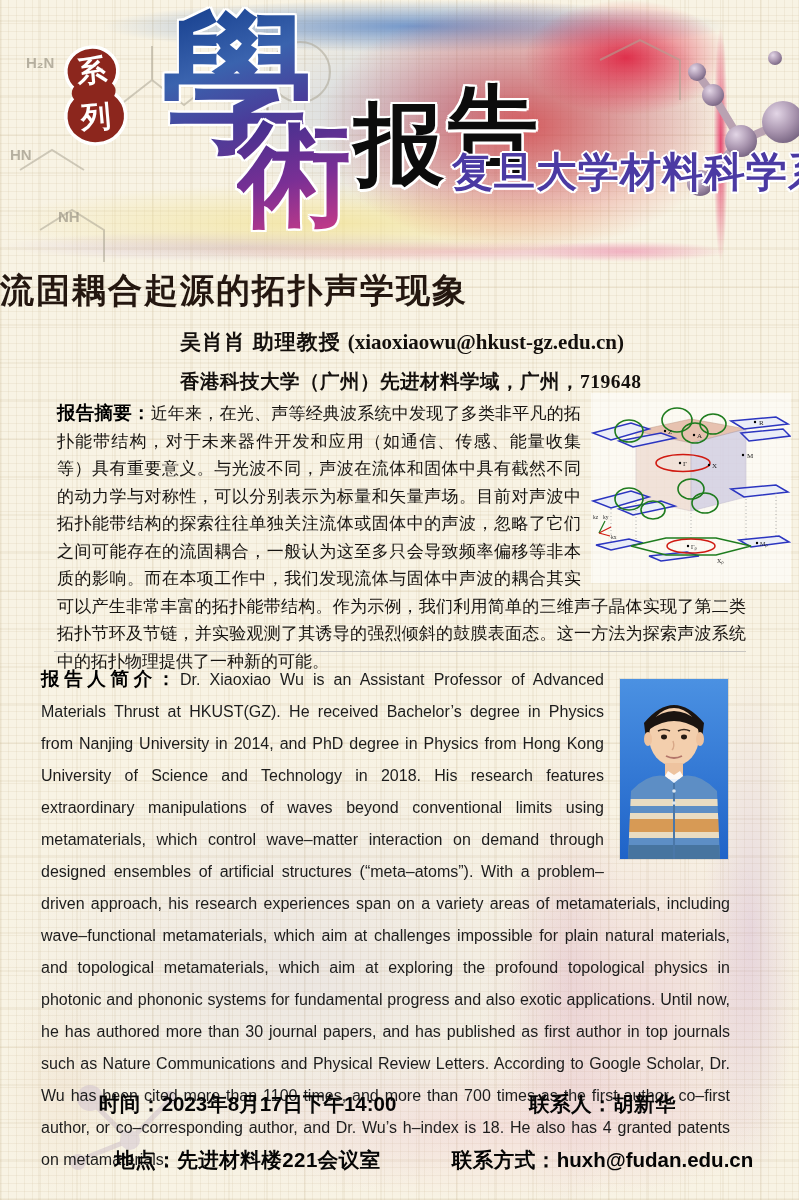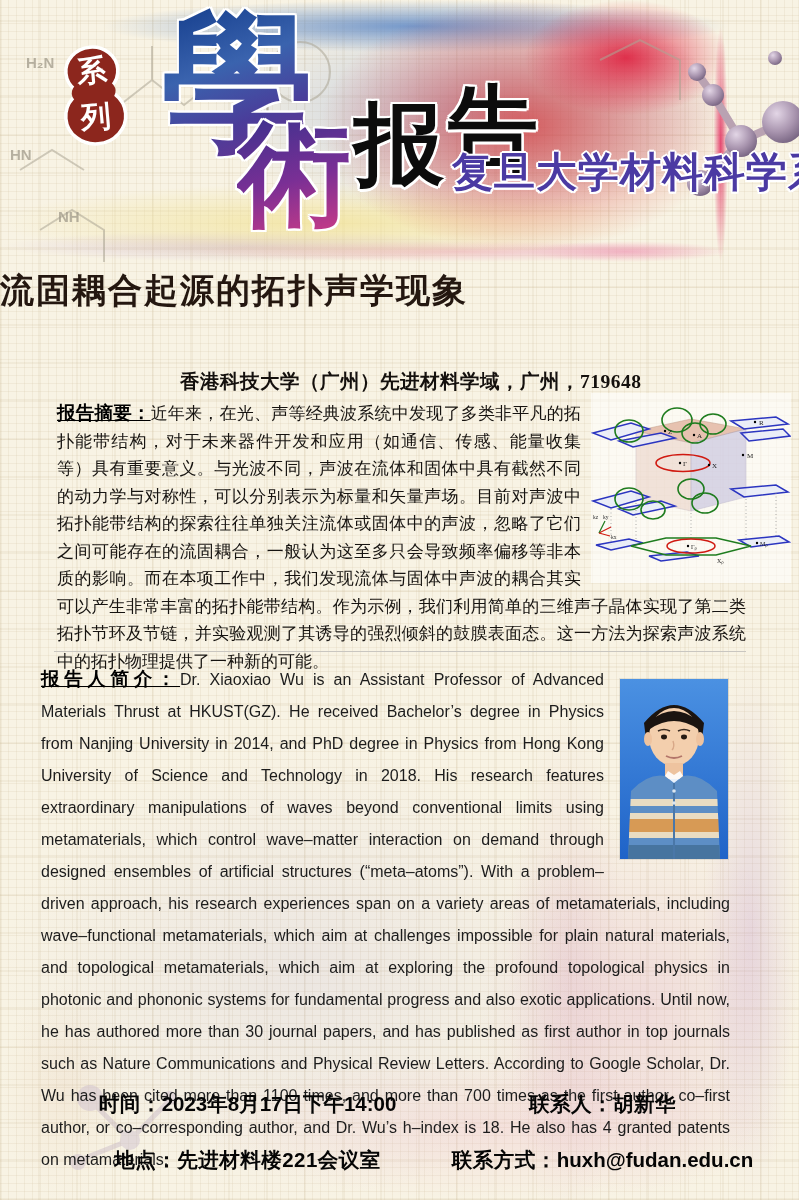--- a/index.html
+++ b/index.html
@@ -63,21 +63,21 @@
     font-size:34px; font-weight:900; letter-spacing:2px; color:#241710;
     font-family:"Liberation Sans", sans-serif;
   }
   .speaker-line{position:absolute; top:328px; left:180px; font-size:21px; font-weight:900; color:#14100d; letter-spacing:1px;}
   .speaker-line .latin{font-family:"Liberation Serif", serif; letter-spacing:0;}
   .affil-line{position:absolute; top:368px; left:180px; font-size:19.5px; font-weight:900; color:#14100d; letter-spacing:.5px;}
   .affil-line .latin{font-family:"Liberation Serif", serif;}
   
   .abstract-sec{position:absolute; top:399px; left:57px; width:689px;
     font-size:17px; line-height:27.5px; text-align:justify; color:#161310;}
-  .sec-label{font-size:18.5px; font-weight:900; color:#000;text-decoration:underline;}
+  .sec-label{font-size:18.5px; font-weight:900; color:#000;}
   .fig-wrap{float:right; width:200px; height:187px; margin:-6px -45px 6px 10px;}
   .fig-wrap svg{display:block;}
   .divider{position:absolute; top:651px; left:54px; width:692px; height:0; border-top:1.5px solid #c9c6c0;}
   
   .bio-sec{position:absolute; top:663px; left:41px; width:689px;
     font-size:16px; line-height:32px; text-align:justify; color:#1c1c1c;
     font-family:"Liberation Sans", sans-serif;}
   .photo-wrap{float:right; width:108px; height:180px; margin:16px 2px 10px 16px; box-shadow:0 0 0 1px rgba(0,0,0,.08);}
   
   .footer{position:absolute; top:1090px; left:65px; width:710px;
@@ -175,20 +175,24 @@
     <g fill="#cbbccd">
       <circle cx="70" cy="58" r="13"></circle>
         <circle cx="110" cy="100" r="10"></circle>
         <circle cx="58" cy="122" r="8"></circle>
         <circle cx="150" cy="58" r="7"></circle>
     </g>
   </svg>
 
   <div class="sem-title">流固耦合起源的拓扑声学现象</div>
 
+  <div class="speaker-line">
+    <span>吴肖肖 助理教授</span>
+    <span class="latin">(xiaoxiaowu@hkust-gz.edu.cn)</span>
+  </div>
 
   <div class="affil-line">
     <span>香港科技大学（广州）先进材料学域，广州，</span><span class="latin">719648</span>
   </div>
 
   <div class="abstract-sec">
     <div class="fig-wrap">
       <svg width="200" height="190" viewBox="0 0 200 190">
         <rect x="0" y="0" width="200" height="190" fill="#ffffff" opacity=".55"></rect>
 

